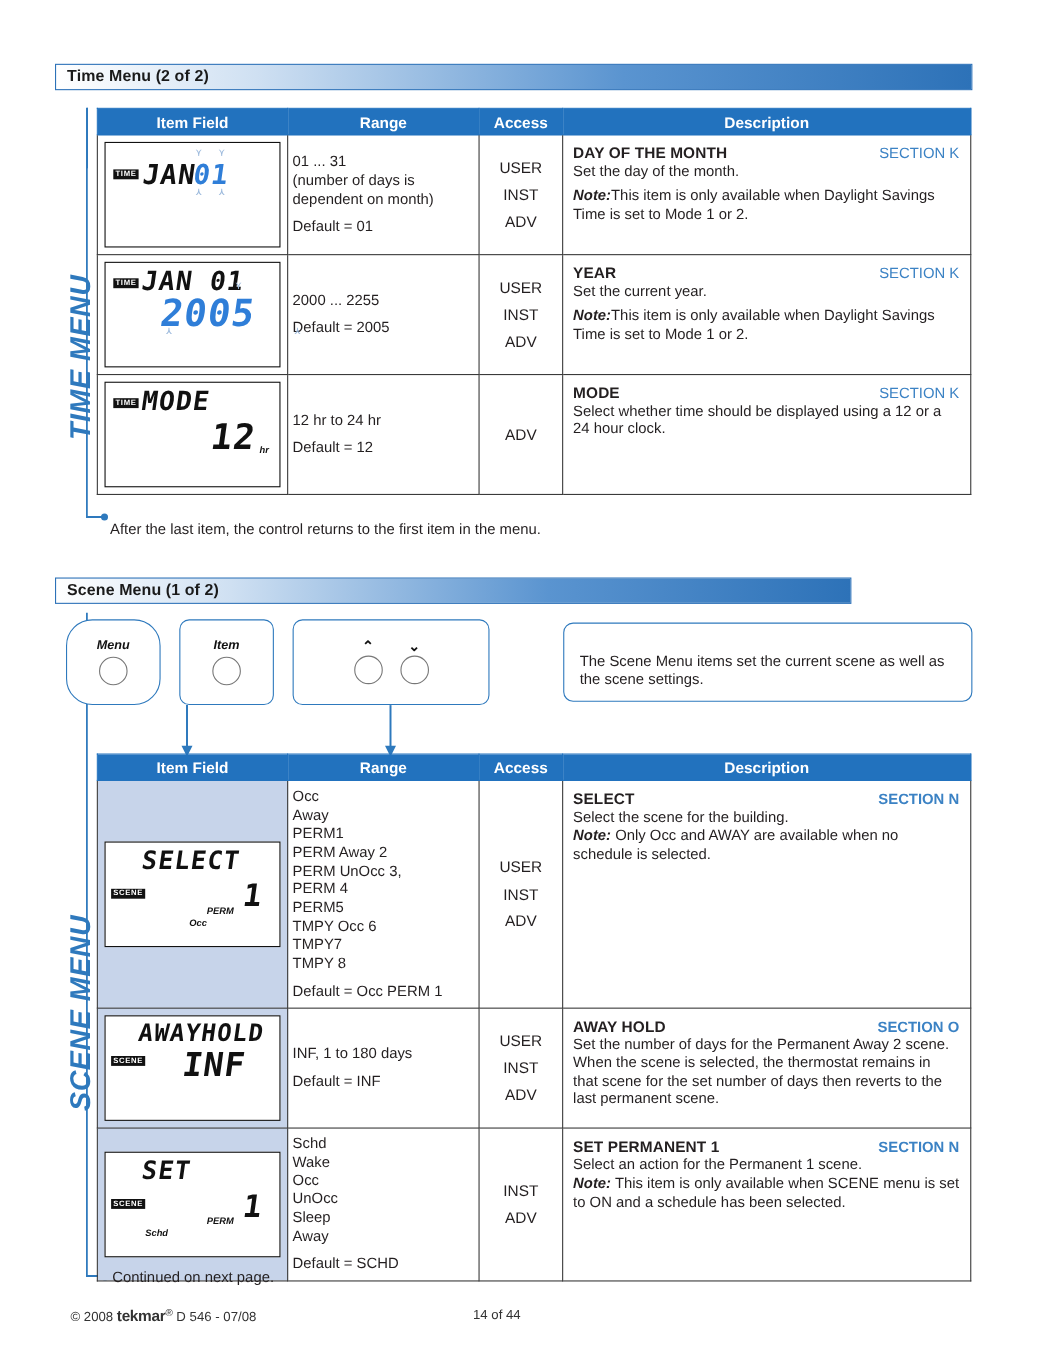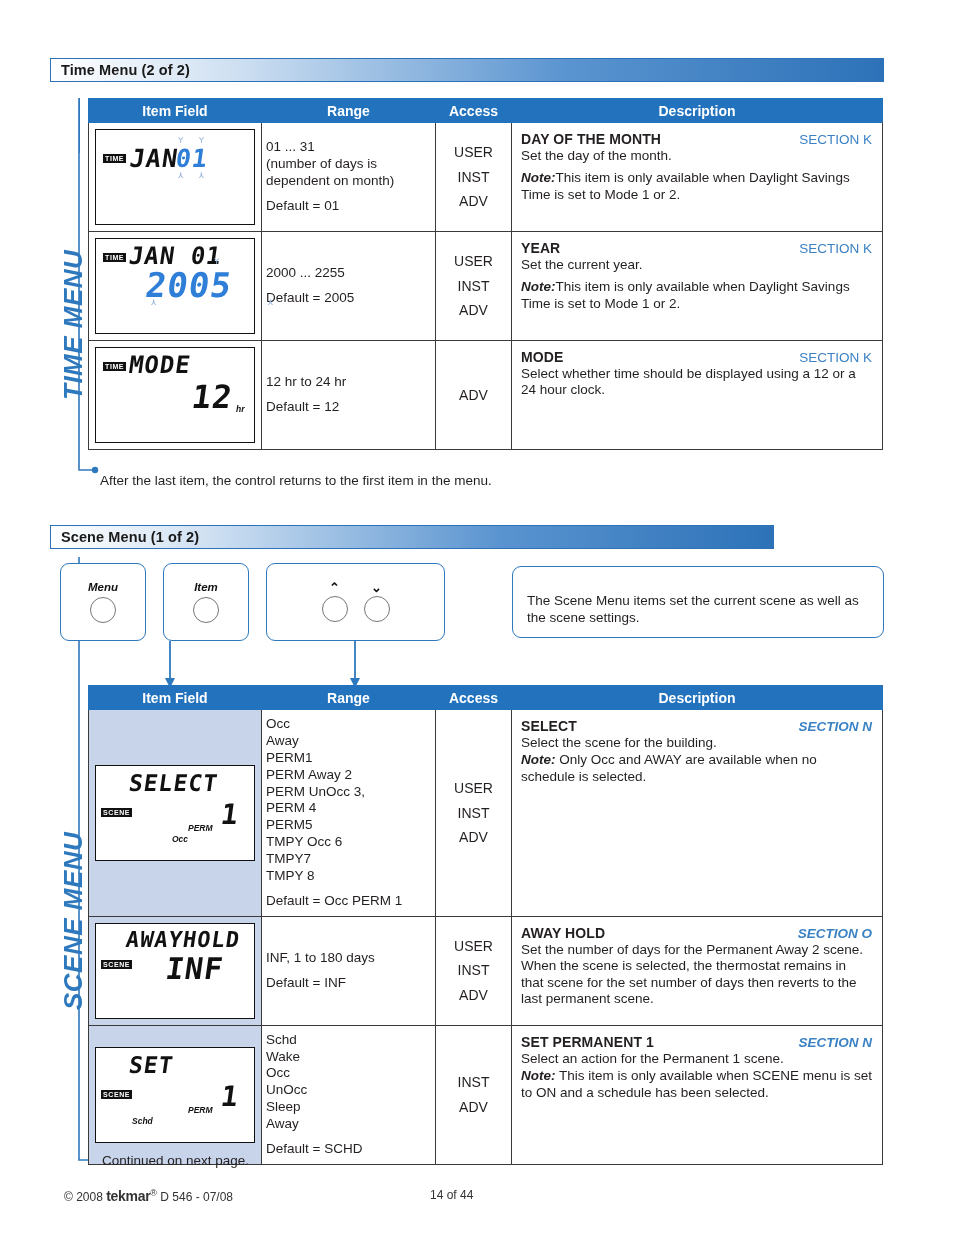--- a/index.html
+++ b/index.html
@@ -72,21 +72,21 @@
 
   .range-line { display: block; }
   .range-default { display:block; margin-top: 8px; }
 
   .desc-head {
     display: flex; justify-content: space-between; align-items: baseline;
     margin-bottom: 1px;
   }
   .desc-title { font-weight: bold; font-size: 14px; letter-spacing: .1px; }
   .desc-sec { color: #3b82c4; font-size: 13.5px; }
-  .desc-sec.ital { font-style: italic; font-weight: bold; }
+  .desc-sec.ital { font-weight: bold; }
   .desc-body { font-size: 13.5px; line-height: 1.22; }
   .desc-note { font-size: 13.5px; line-height: 1.22; margin-top: 6px; }
   .desc-note b { font-style: italic; }
 
   
   .lcd {
     position: relative;
     width: 160px; height: 96px;
     background: #ffffff;
     border: 1.4px solid #111;
@@ -301,21 +301,21 @@
 </table>
 
 <div class="contnote" style="left:100px; top:473px;">After the last item, the control returns to the first item in the menu.</div>
 
 <div class="section-bar" style="left:50px; top:525px; width:724px;">
   <span class="title">Scene Menu (1 of 2)</span>
 </div>
 
 <div class="vlabel" style="left:58px; top:1010px;">SCENE MENU</div>
 
-<div class="keybox" style="left:60px; top:563px; width:86px; height:78px;">
+<div class="keybox" style="left:60px; top:563px; width:86px; height:78px;border-radius:24px;">
   <span class="klabel">Menu</span>
   <span class="knob"></span>
 </div>
 
 <div class="keybox" style="left:163px; top:563px; width:86px; height:78px;">
   <span class="klabel">Item</span>
   <span class="knob"></span>
 </div>
 
 <div class="keybox" style="left:266px; top:563px; width:179px; height:78px;">

